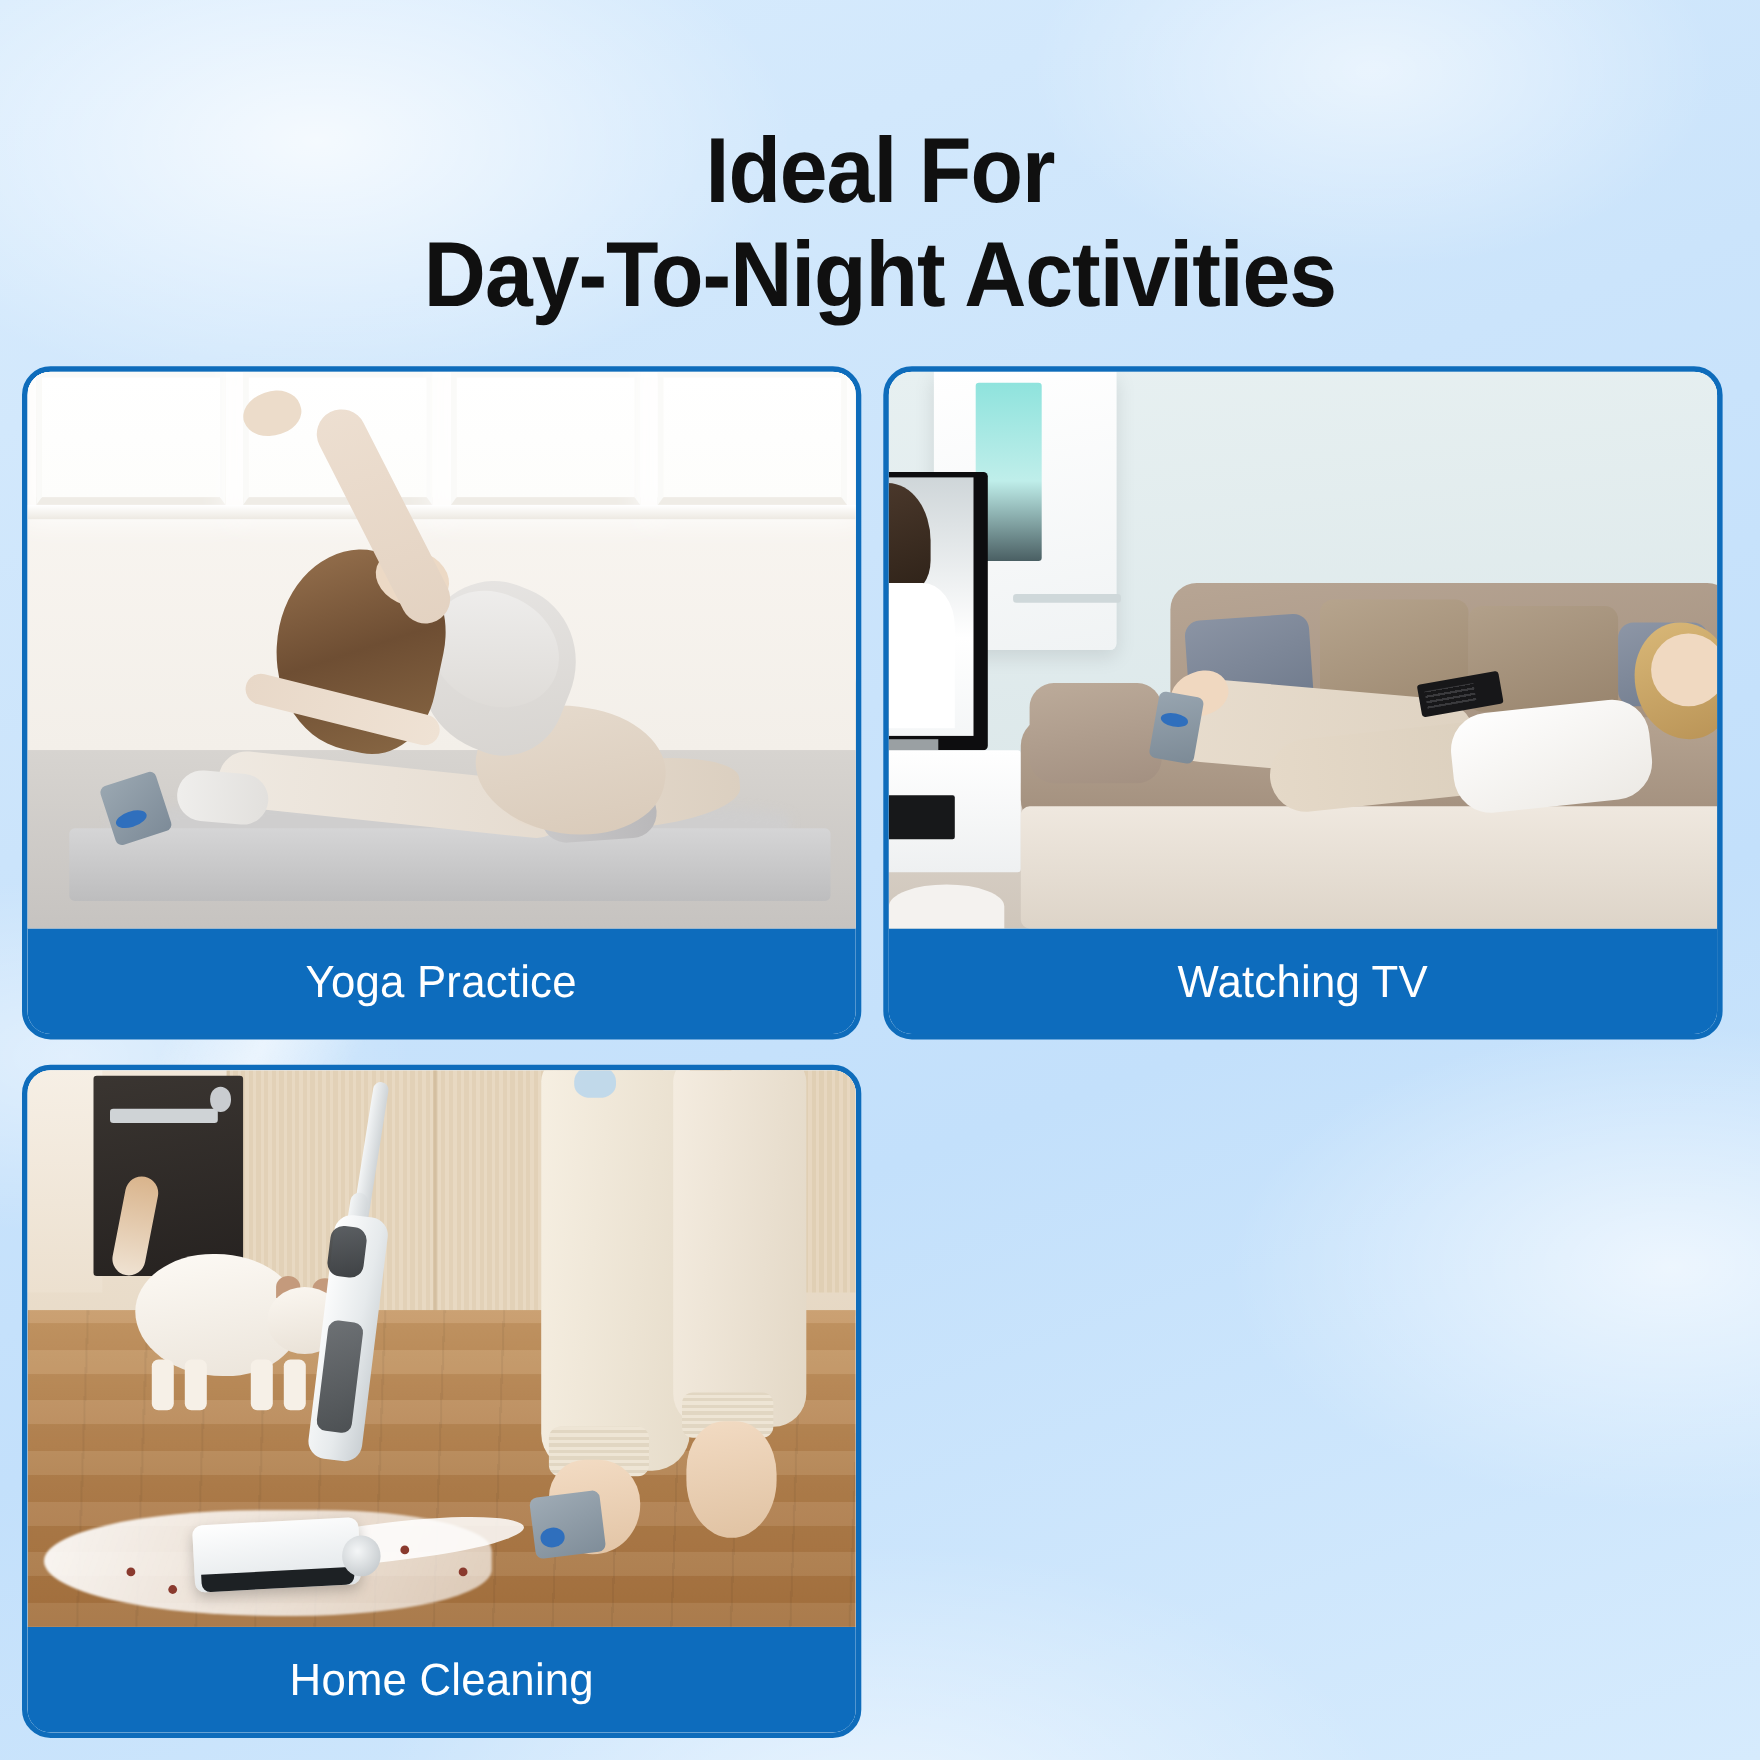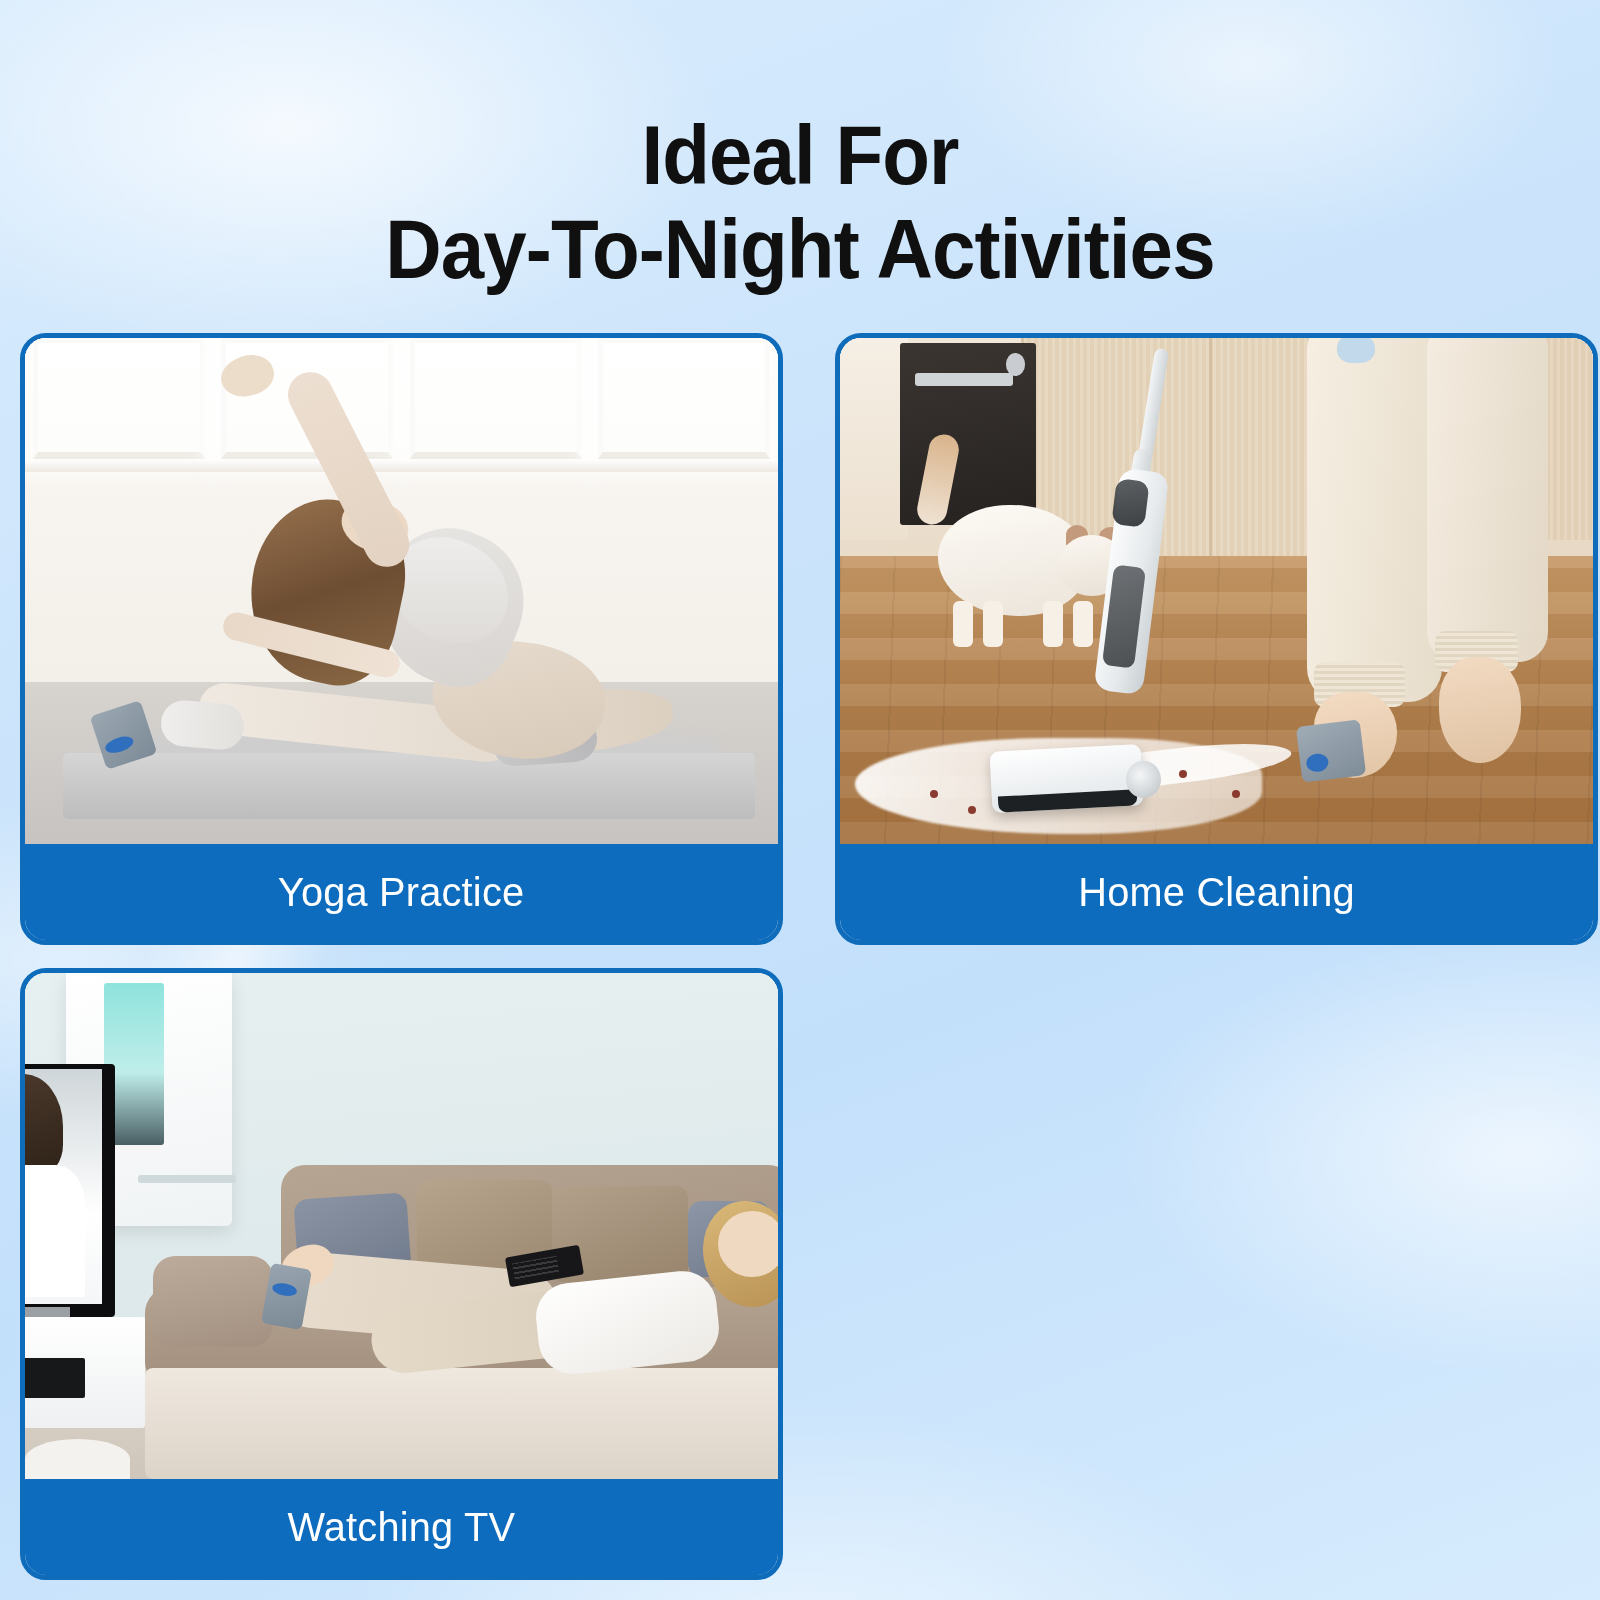--- a/index.html
+++ b/index.html
@@ -41,21 +41,21 @@
     white-space:pre-line;
   }
 
   
   #grid{
     position:absolute;
     left:20px;top:333px;width:1560px;height:1247px;
     display:grid;
     grid-template-columns:763px 763px;
     grid-template-rows:612px 612px;
-    gap:23px 52px;
+    gap:23px 20px;
     z-index:4;
   }
   .card{
     position:relative;
     border:5px solid #0e6cbb;
     border-radius:26px;
     overflow:hidden;
     background:#ffffff;
     box-sizing:border-box;
     display:flex;flex-direction:column;
@@ -236,20 +236,57 @@
       <div class="arm2"></div>
       <div class="dev"></div>
     </div>
     <div class="cap">
       <span>Yoga Practice</span>
     </div>
   </div>
 
 
   <div class="card">
+    <div class="photo p3">
+      <div class="wall3"></div>
+      <div class="flr3"></div>
+      <div class="cab"></div>
+      <div class="glassp"></div>
+      <div class="cabh"></div>
+      <div class="tv"></div>
+      <div class="tvscr"></div>
+      <div class="tvhair"></div>
+      <div class="tvshirt"></div>
+      <div class="tvstand"></div>
+      <div class="unit"></div>
+      <div class="unitbox"></div>
+      <div class="rug"></div>
+      <div class="sofaback"></div>
+      <div class="pil1"></div>
+      <div class="pil2"></div>
+      <div class="pil3"></div>
+      <div class="pil4"></div>
+      <div class="sofaseat"></div>
+      <div class="sofabase"></div>
+      <div class="arm3"></div>
+      <div class="legs"></div>
+      <div class="legs2"></div>
+      <div class="body3"></div>
+      <div class="hair3"></div>
+      <div class="head3"></div>
+      <div class="remote"></div>
+      <div class="foot3"></div>
+      <div class="dev3"></div>
+    </div>
+    <div class="cap">
+      <span>Watching TV</span>
+    </div>
+  </div>
+
+  <div class="card">
     <div class="photo p4">
       <div class="kwall"></div>
       <div class="wallL"></div>
       <div class="cabR"></div>
       <div class="cabsplit"></div>
       <div class="woodtrim"></div>
       <div class="cabR2"></div>
       <div class="oven"></div>
       <div class="ovenbar"></div>
       <div class="ovenknob"></div>
@@ -283,50 +320,13 @@
       <div class="vactank"></div>
       <div class="vacdirt"></div>
       <div class="vachead"></div>
       <div class="wheel"></div>
     </div>
     <div class="cap">
       <span>Home Cleaning</span>
     </div>
   </div>
 
-  <div class="card">
-    <div class="photo p3">
-      <div class="wall3"></div>
-      <div class="flr3"></div>
-      <div class="cab"></div>
-      <div class="glassp"></div>
-      <div class="cabh"></div>
-      <div class="tv"></div>
-      <div class="tvscr"></div>
-      <div class="tvhair"></div>
-      <div class="tvshirt"></div>
-      <div class="tvstand"></div>
-      <div class="unit"></div>
-      <div class="unitbox"></div>
-      <div class="rug"></div>
-      <div class="sofaback"></div>
-      <div class="pil1"></div>
-      <div class="pil2"></div>
-      <div class="pil3"></div>
-      <div class="pil4"></div>
-      <div class="sofaseat"></div>
-      <div class="sofabase"></div>
-      <div class="arm3"></div>
-      <div class="legs"></div>
-      <div class="legs2"></div>
-      <div class="body3"></div>
-      <div class="hair3"></div>
-      <div class="head3"></div>
-      <div class="remote"></div>
-      <div class="foot3"></div>
-      <div class="dev3"></div>
-    </div>
-    <div class="cap">
-      <span>Watching TV</span>
-    </div>
-  </div>
-
 </div>
 
 </body></html>

